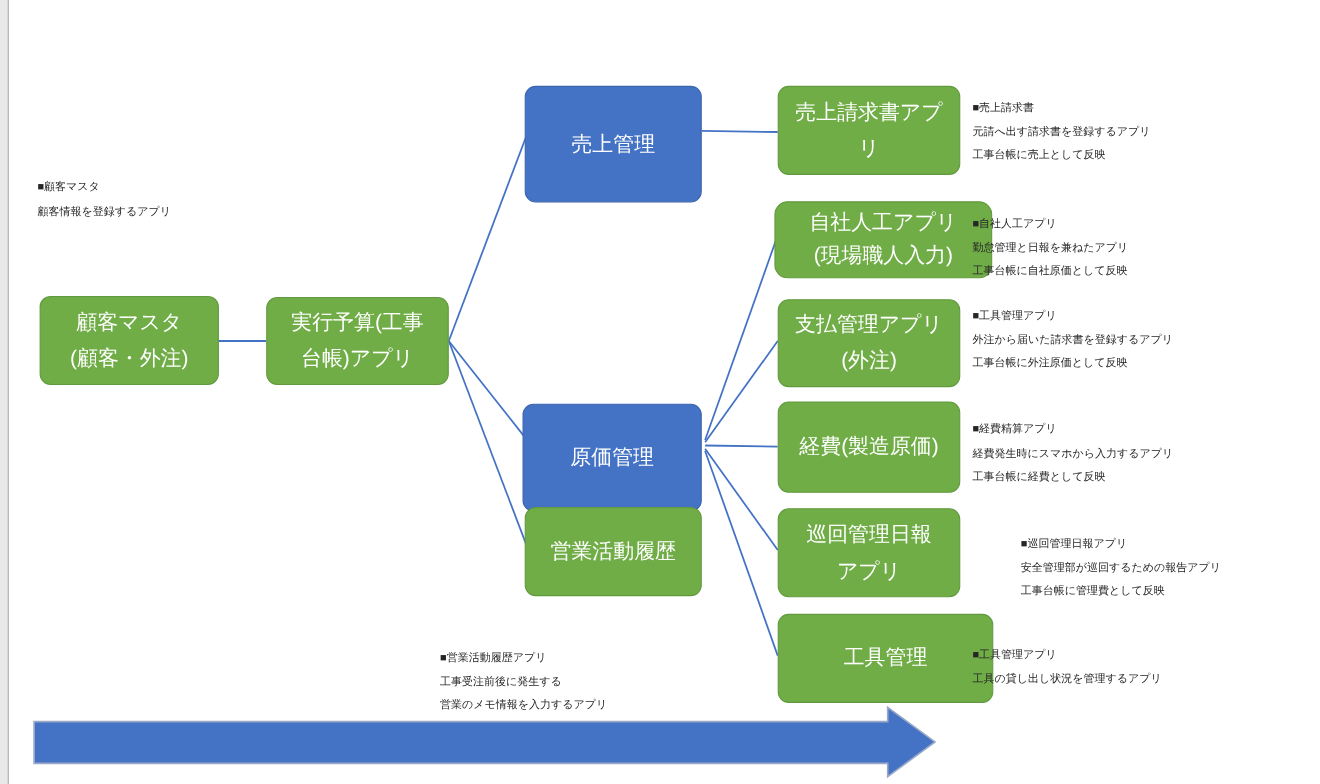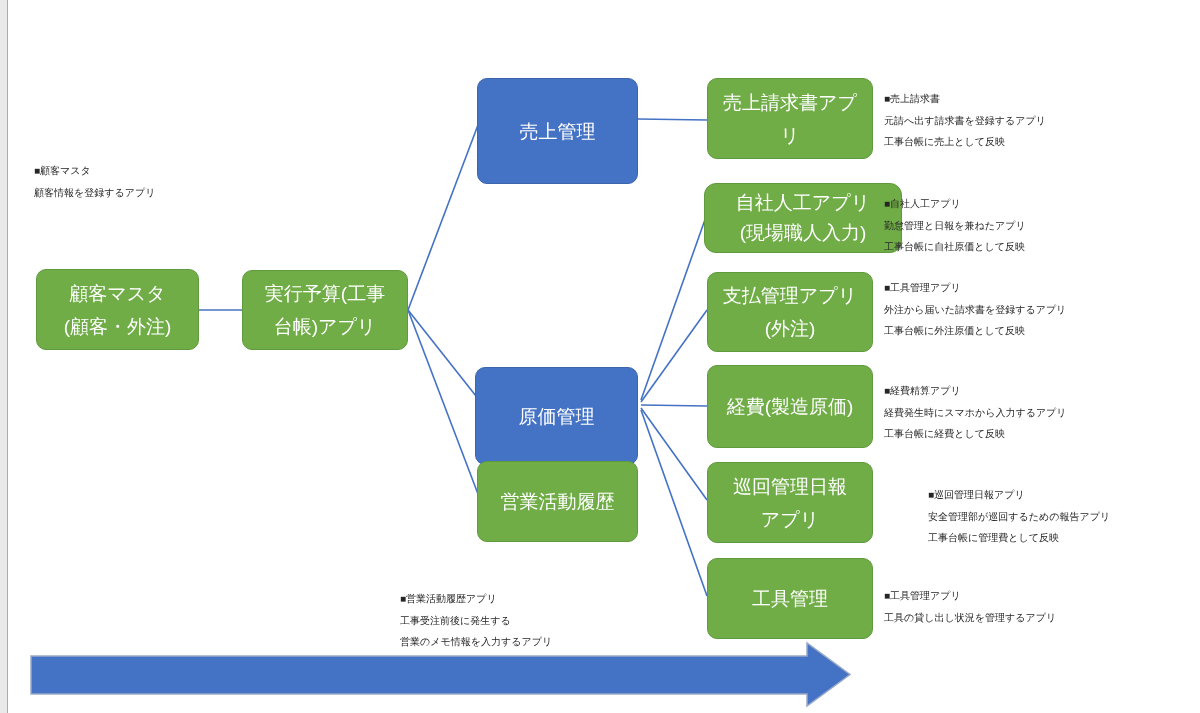--- a/index.html
+++ b/index.html
@@ -108,21 +108,21 @@
 
   <div class="node green" style="left:707px; top:78px; width:166px; height:81px;">売上請求書アプ
 リ</div>
   <div class="node green" style="left:704px; top:183px; width:198px; height:70px; line-height:30px;border-radius:12px;">自社人工アプリ
 (現場職人入力)</div>
   <div class="node green" style="left:707px; top:272px; width:166px; height:80px;">支払管理アプリ
 (外注)</div>
   <div class="node green" style="left:707px; top:462px; width:166px; height:81px;">巡回管理日報
 アプリ</div>
   <div class="node green" style="left:707px; top:365px; width:166px; height:83px;">経費(製造原価)</div>
-  <div class="node green" style="left:707px; top:558px; width:166px; height:81px;text-align:right;">工具管理</div>
+  <div class="node green" style="left:707px; top:558px; width:196px; height:81px;text-align:right;">工具管理</div>
 
   <div class="note" style="left:34px; top:160px;">■顧客マスタ
 顧客情報を登録するアプリ</div>
 
 
   <div class="note" style="left:400px; top:572px;margin-top:16px;">■営業活動履歴アプリ
 工事受注前後に発生する
 営業のメモ情報を入力するアプリ</div>
 
   <div class="note" style="left:884px; top:88px;">■売上請求書

